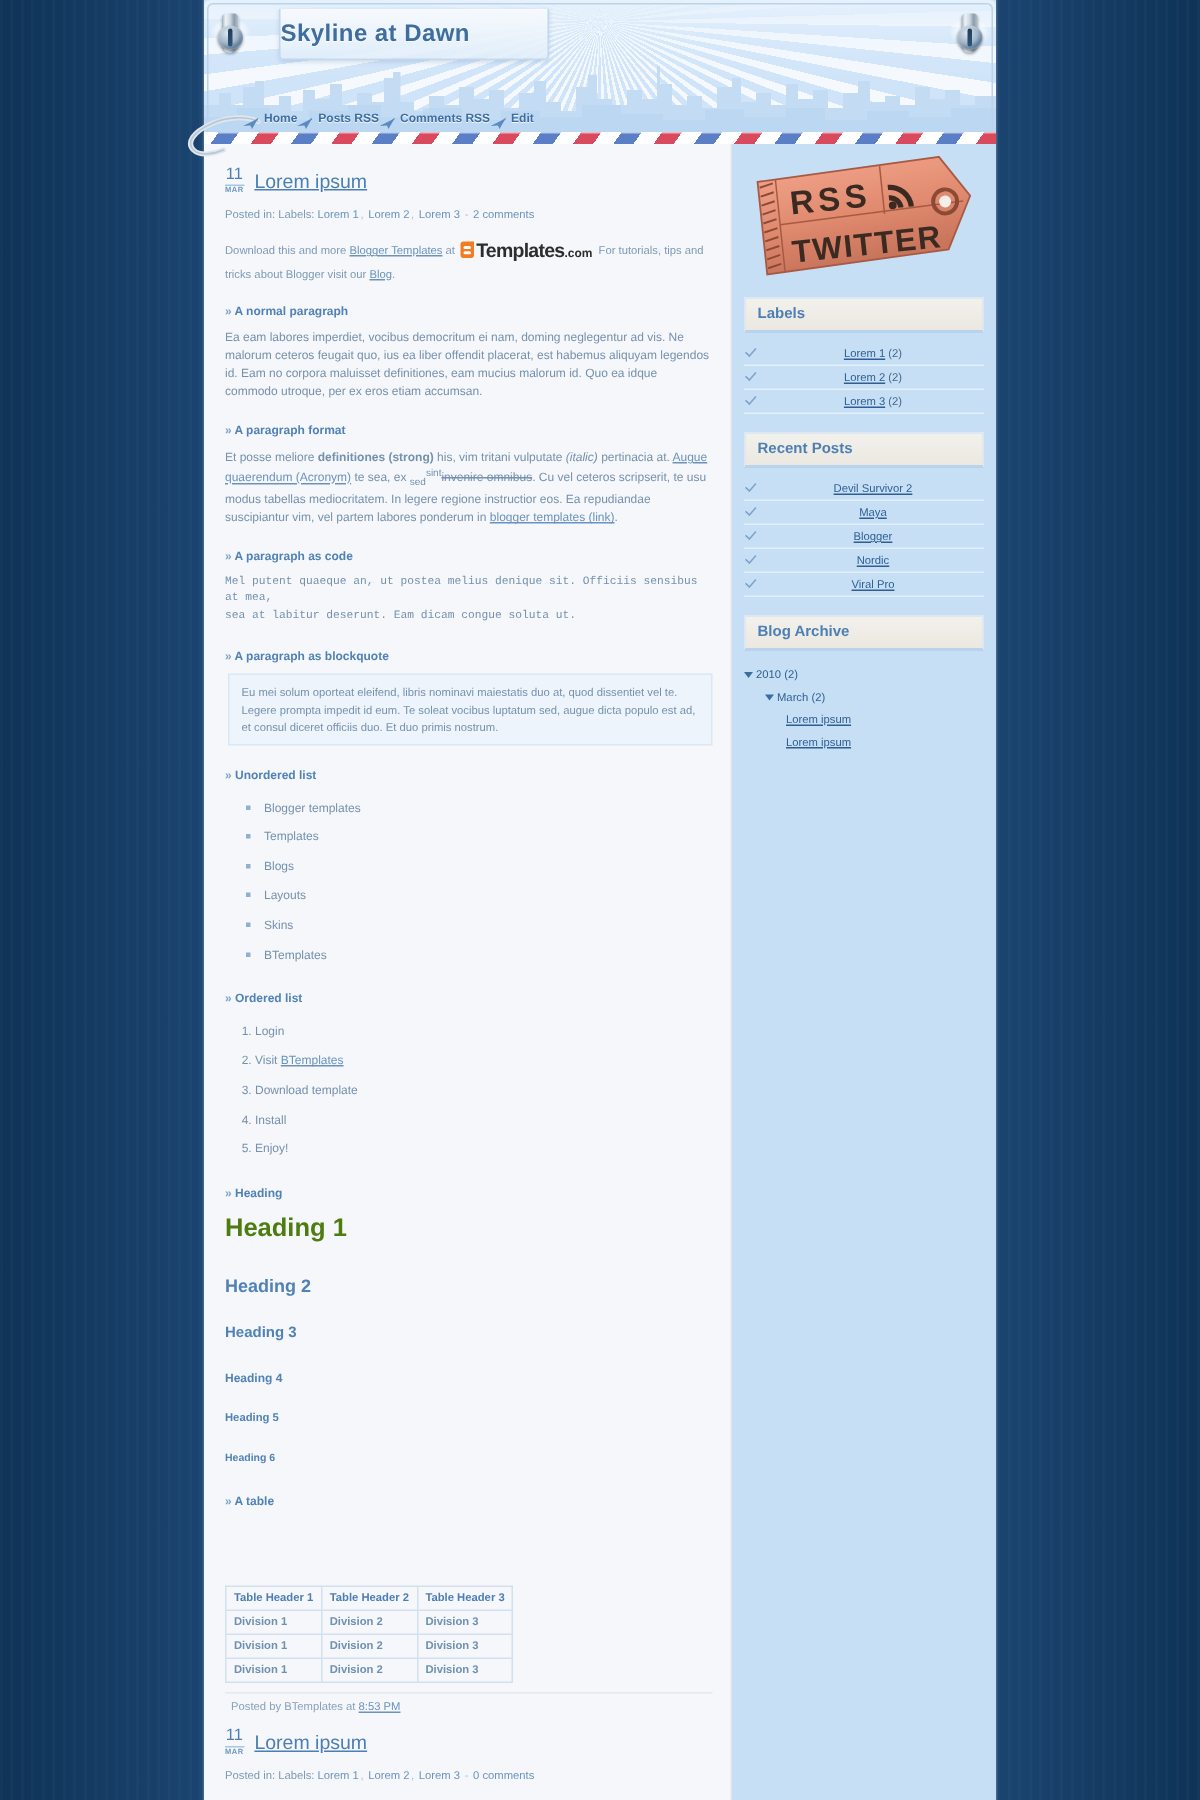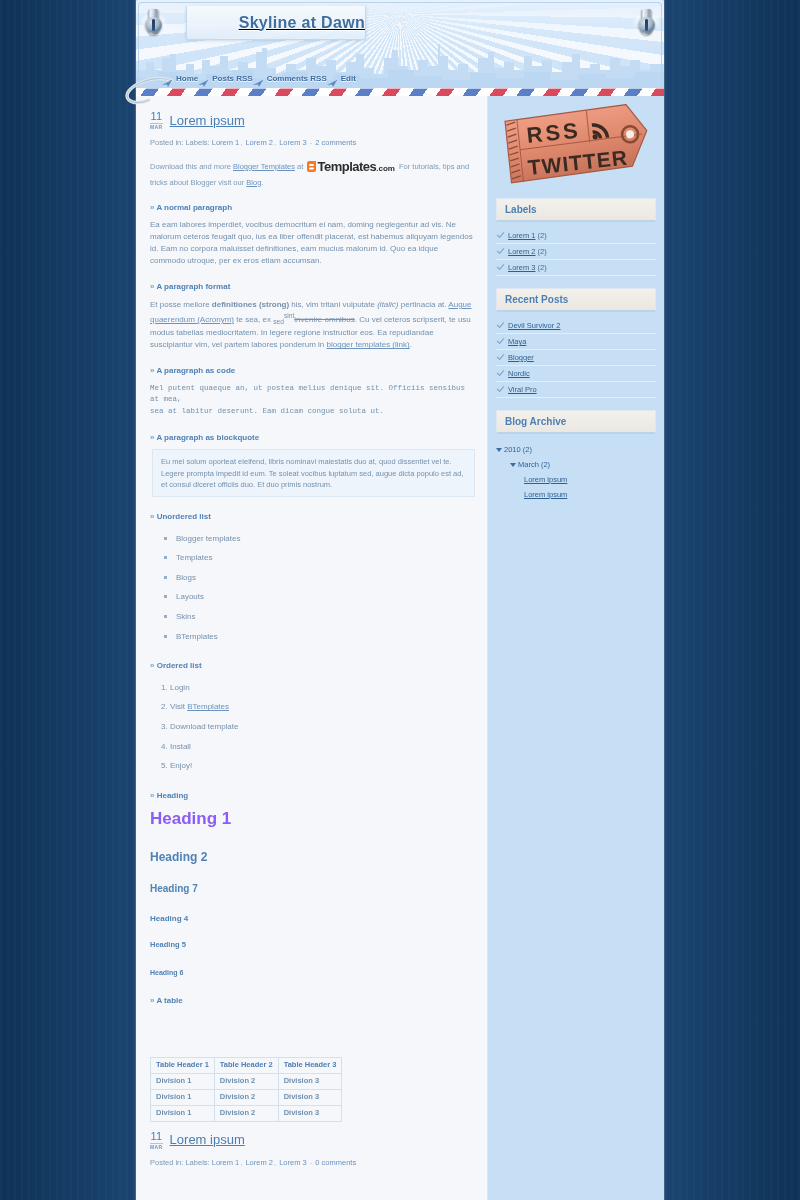--- a/index.html
+++ b/index.html
@@ -72,23 +72,22 @@
     box-shadow:0 1px 2px rgba(0,0,0,.4), inset 0 0 2px rgba(255,255,255,.6);
   }
   .screw .slot{
     position:absolute; left:7px; top:10px; width:3px; height:12px; border-radius:2px;
     background:linear-gradient(180deg,#1d3c5c,#30557c);
   }
   #title-plate{
     position:absolute; left:50px; top:6px; width:180px; height:34px; z-index:5;
     background:linear-gradient(180deg, rgba(247,250,253,.94) 0%, rgba(225,238,250,.88) 100%);
     border:1px solid #c3d8ed; border-top:none; border-radius:0 0 3px 3px;
-    display:flex; align-items:center; justify-content:flex-end;
+    display:flex; align-items:center; justify-content:flex-start;
     box-shadow:0 1px 3px rgba(90,130,170,.25);
-    text-decoration:underline;
   }
   #blog-title{
     font-size:16px; font-weight:bold; color:#3f6d9e;
     letter-spacing:.3px;
     text-shadow:0 1px 0 rgba(255,255,255,.9);
   }
 
   
   #nav{
     position:absolute; left:0; bottom:2px; width:100%; height:16px; z-index:6;
@@ -177,21 +176,21 @@
   ul.ulist li{
     font-size:8px; color:#7591ae; padding:4px 0 4px 12px; position:relative;
   }
   ul.ulist li::before{
     content:""; position:absolute; left:0; top:8px; width:3px; height:3px; background:#8fb0cf;
   }
   ol.olist{ margin:4px 0 0 0; padding:0 0 0 20px; }
   ol.olist li{ font-size:8px; color:#7591ae; padding:4px 0; }
   ol.olist li a{ color:#6b93bd; }
 
-  .h1{ font-size:17px; font-weight:bold; color:#8b5cf6; margin:4px 0 0 0;}
+  .h1{ font-size:17px; font-weight:bold; color:#4d7c0f; margin:4px 0 0 0;}
   .h2{ font-size:12px; font-weight:bold; color:#5182b6; margin:17px 0 0 0;}
   .h3{ font-size:10px; font-weight:bold; color:#5182b6; margin:16px 0 0 0;}
   .h4{ font-size:8px; font-weight:bold; color:#5182b6; margin:16px 0 0 0;}
   .h5{ font-size:7.5px; font-weight:bold; color:#5182b6; margin:16px 0 0 0;}
   .h6{ font-size:7px; font-weight:bold; color:#5182b6; margin:17px 0 0 0;}
 
   table.tbl{ border-collapse:collapse; margin-top:6px; }
   table.tbl th, table.tbl td{
     border:1px solid #d3e0ed; padding:2px 5px; font-size:7.5px; text-align:left;
     color:#6f90b0; font-weight:bold; white-space:nowrap;
@@ -207,21 +206,21 @@
   .ticket{
     width:156px; height:84px; margin:2px auto 10px auto; position:relative;
   }
   .widget{ margin-bottom:12px; }
   .wtitle{
     background:linear-gradient(180deg,#f3f1ec 0%,#ebe8e1 100%);
     border:1px solid #dfe8f2; border-bottom:2px solid #b9d3ec;
     font-size:10px; font-weight:bold; color:#4d7fb4;
     padding:5px 8px;
   }
-  ul.wlist{ list-style:none; margin:6px 0 12px 0; padding:0; }
+  ul.wlist{ list-style:none; margin:6px 0 12px 0; padding:0;text-align:center; }
   ul.wlist li{
     font-size:7.5px; padding:3px 0 3px 12px; position:relative;
     border-bottom:1px solid rgba(255,255,255,.5);
   }
   ul.wlist li .tick{
     position:absolute; left:1px; top:4px; width:7px; height:4px;
     border-left:1.4px solid #7ba3c9; border-bottom:1.4px solid #7ba3c9;
     transform:rotate(-48deg);
   }
   ul.wlist li a{ color:#2f5f92; text-decoration:underline; }
@@ -396,21 +395,21 @@
               <li>Login</li>
               <li><span>Visit </span><a href="#">BTemplates</a></li>
               <li>Download template</li>
               <li>Install</li>
               <li>Enjoy!</li>
             </ol>
 
             <h4 class="sec">Heading</h4>
             <div class="h1">Heading 1</div>
             <div class="h2">Heading 2</div>
-            <div class="h3">Heading 7</div>
+            <div class="h3">Heading 3</div>
             <div class="h4">Heading 4</div>
             <div class="h5">Heading 5</div>
             <div class="h6">Heading 6</div>
 
             <h4 class="sec" style="margin-top:17px">A table</h4>
 
             <table class="tbl" style="margin-top:50px">
               <tbody>
                   <tr>
                 <th>Table Header 1</th>
@@ -428,20 +427,24 @@
                 <td>Division 3</td>
               </tr>
               <tr>
                 <td>Division 1</td>
                 <td>Division 2</td>
                 <td>Division 3</td>
               </tr>
             </tbody>
               </table>
 
+            <div class="postfooter">
+              <span>Posted by BTemplates at</span>
+              <a href="#">8:53 PM</a>
+            </div>
           </div>
         </div>
 
         <div class="post" style="margin-top:4px">
           <div class="post-head">
             <div class="datebox">
               <span class="d">11</span>
               <span class="m">MAR</span>
             </div>
             <a href="#" class="post-title">Lorem ipsum</a>

